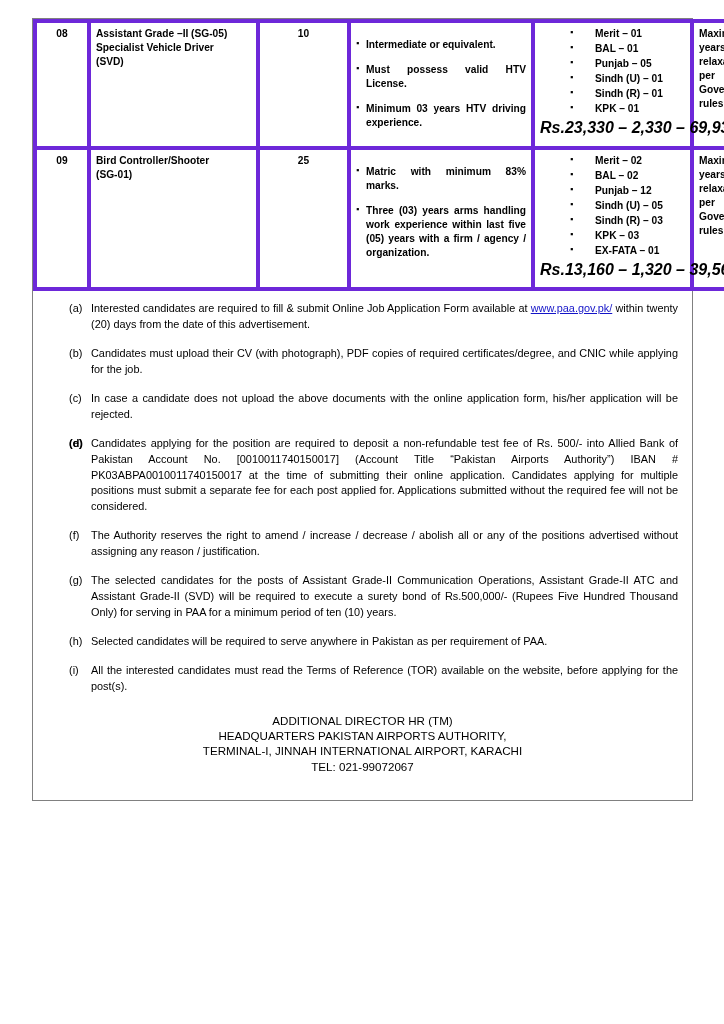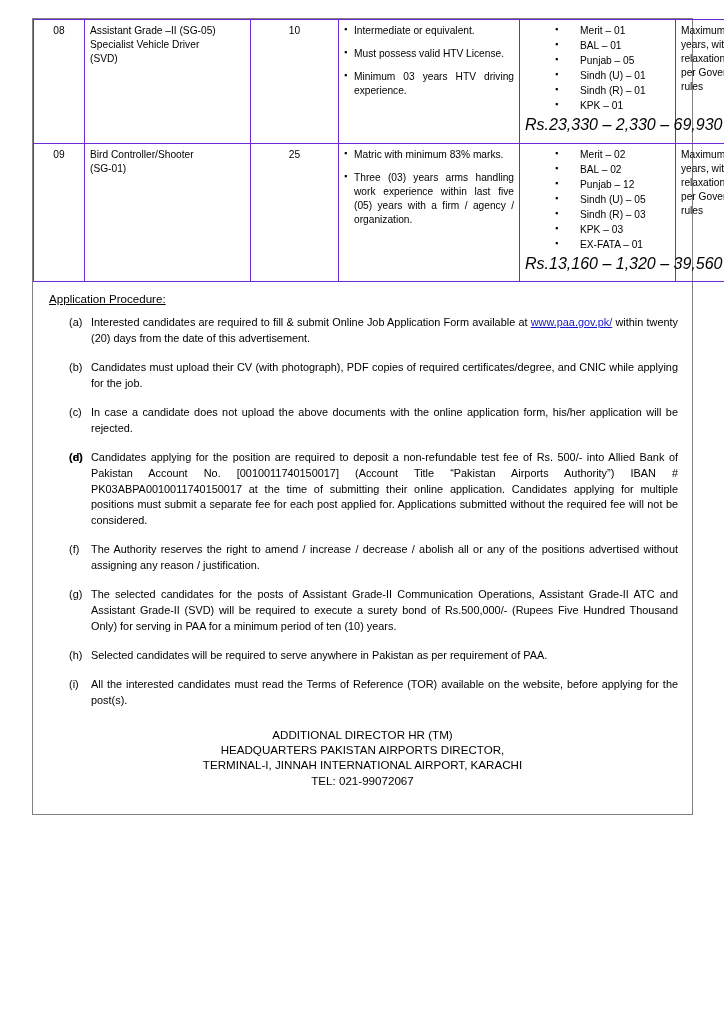--- a/index.html
+++ b/index.html
@@ -32,45 +32,47 @@
     box-sizing: border-box;
     background: #fff;
   }
   
   table.jobs {
     border-collapse: collapse;
     width: 100%;
     table-layout: fixed;
   }
   table.jobs td {
-    border: 1px solid #6d28d9;
+    border: 4px solid #6d28d9;
     vertical-align: top;
     padding: 4px 5px 6px 5px;
     font-size: 10.2px;
     line-height: 1.38;
+    font-weight: bold;
   }
   td.c-sno    { width: 40px;  text-align: center; }
   td.c-post   { width: 155px; }
   td.c-posts  { width: 77px;  text-align: center; }
   td.c-qual   { width: 170px; }
   td.c-quota  { width: 145px; }
   td.c-age    { width: 74px;  font-size: 9.3px; line-height: 1.45; }
   .post-line { display: block; }
   
   ul.blist {
     margin: 0;
     padding: 0;
     list-style: none;
   }
   ul.blist > li {
     position: relative;
     padding-left: 10px;
     margin-bottom: 9px;
     text-align: justify;
     text-justify: inter-word;
+    margin-top: 11px;
   }
   ul.blist > li:last-child { margin-bottom: 0; }
   ul.blist > li::before {
     content: "\25AA";
     position: absolute;
     left: 0;
     top: -1px;
     font-size: 9px;
   }
   
@@ -207,21 +209,20 @@
               <li>EX-FATA – 01</li>
             </ul>
             <div class="payscale">Rs.13,160 – 1,320 – 39,560</div>
           </td>
           <td class="c-age">Maximum 28 years, with age relaxation as per Government rules</td>
         </tr>
       </tbody>
     </table>
 
     <div class="proc">
-      <div class="proc-title">Application Procedure:</div>
 
       <div class="proc-list">
 
         <div class="proc-item">
           <span class="proc-marker">(a)</span><span>Interested candidates are required to fill &amp; submit Online Job Application Form available at </span><a class="weblink" href="#">www.paa.gov.pk/</a><span> within twenty (20) days from the date of this advertisement.</span>
         </div>
 
         <div class="proc-item">
           <span class="proc-marker">(b)</span><span>Candidates must upload their CV (with photograph), PDF copies of required certificates/degree, and CNIC while applying for the job.</span>
         </div>
@@ -251,20 +252,20 @@
         </div>
 
         <div class="proc-item">
           <span class="proc-marker">(i)</span><span>All the interested candidates must read the Terms of Reference (TOR) available on the website, before applying for the post(s).</span>
         </div>
 
       </div>
 
       <div class="signature">
         <div>ADDITIONAL DIRECTOR HR (TM)</div>
-        <div>HEADQUARTERS PAKISTAN AIRPORTS DIRECTOR,</div>
+        <div>HEADQUARTERS PAKISTAN AIRPORTS AUTHORITY,</div>
         <div>TERMINAL-I, JINNAH INTERNATIONAL AIRPORT, KARACHI</div>
         <div>TEL: 021-99072067</div>
       </div>
     </div>
 
   </div>
 </div>
 
 </body></html>

